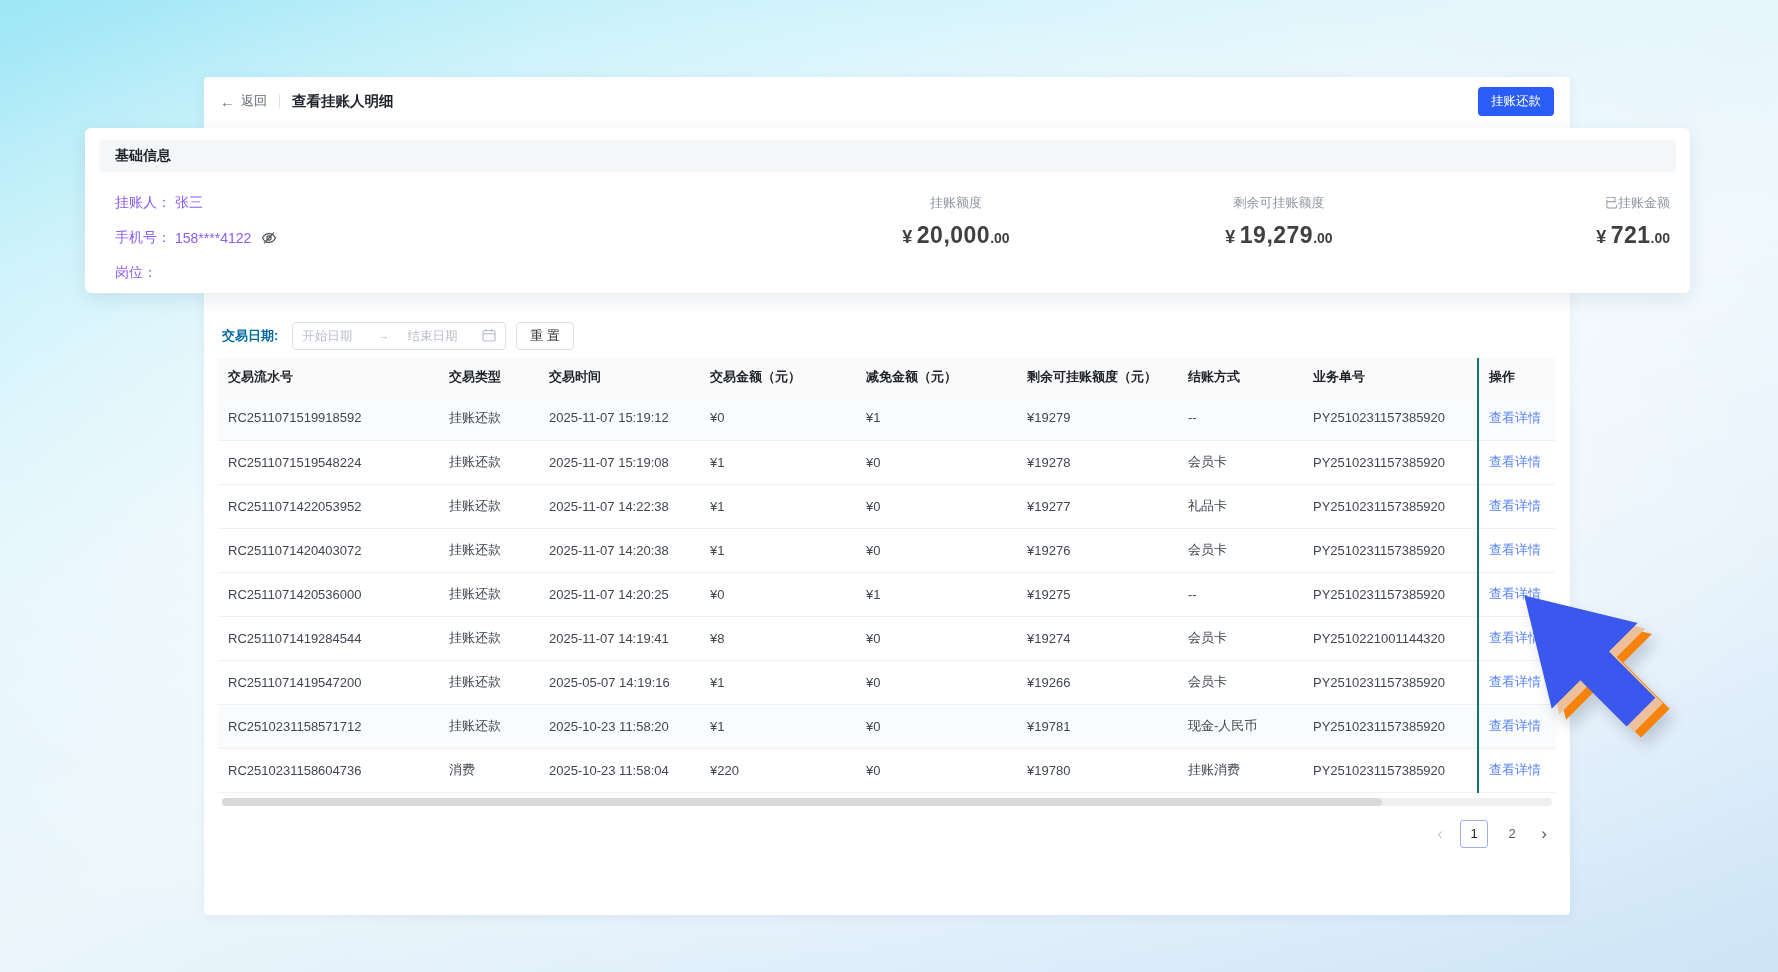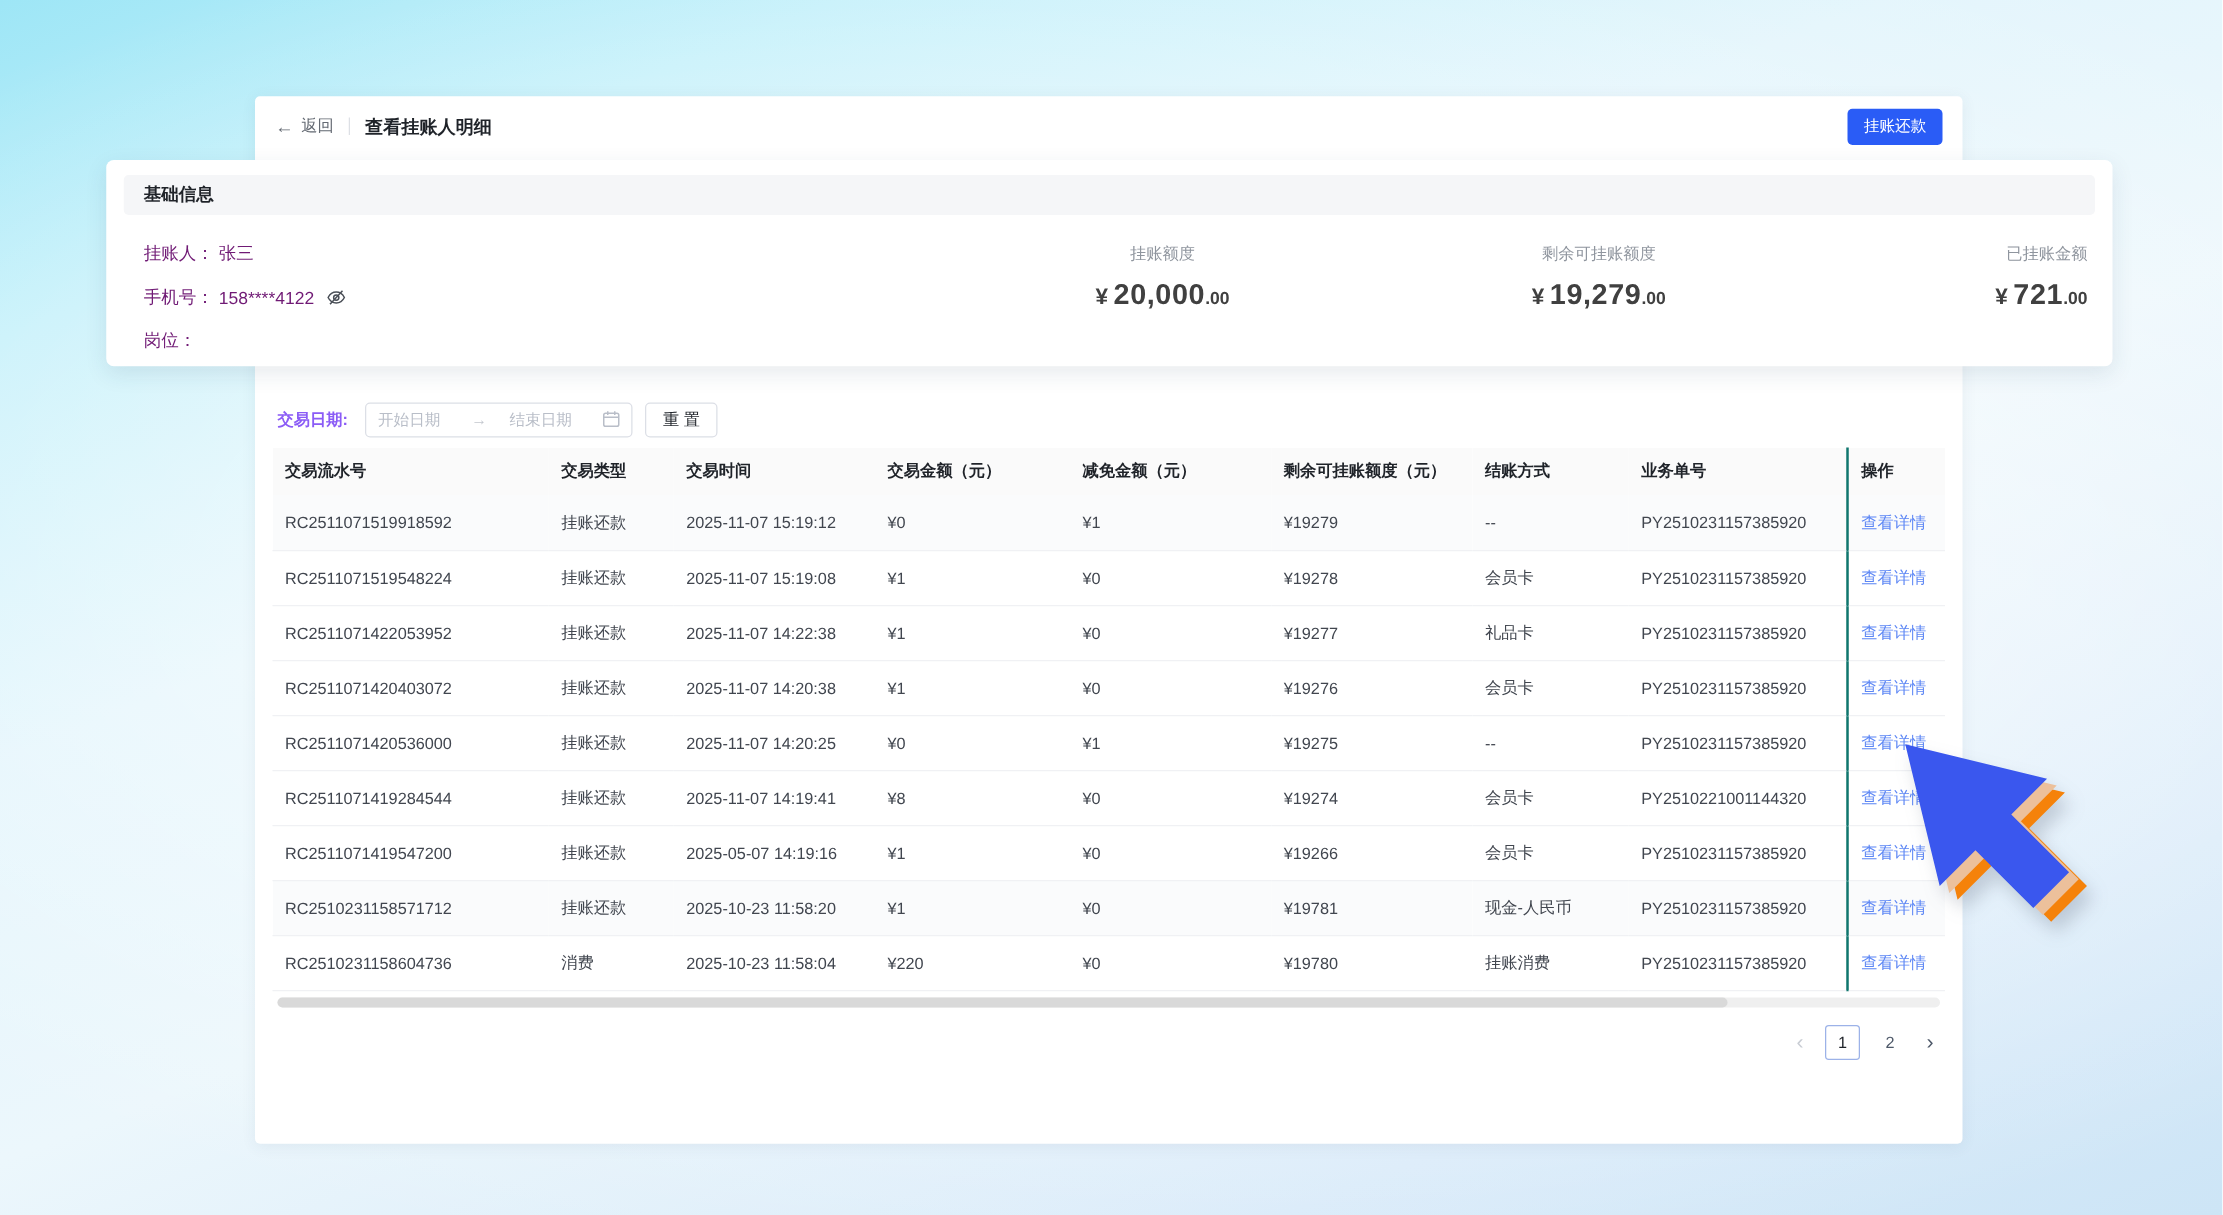--- a/index.html
+++ b/index.html
@@ -30,37 +30,37 @@
     position:absolute; left:85px; top:128px; width:1605px; height:165px; z-index:5;
     background:#fff; border-radius:6px; box-shadow:0 6px 18px rgba(31,56,88,.10);
     padding:12px 14px;
   }
   .info-card-titlebar {
     background:#f5f6f8; border-radius:4px; height:32px; display:flex; align-items:center;
     padding:0 16px; font-weight:bold; font-size:14px; color:#1f2329;
   }
   .info-fields {
     position:absolute; left:30px; top:68px; display:flex; flex-direction:column; gap:21px;
-    font-size:14px; color:#701a75;
+    font-size:14px; color:#8b5cf6;
   }
   .info-field { display:flex; align-items:center; gap:4px; height:14px; }
   .eye-icon { margin-left:6px; cursor:pointer; display:inline-flex; }
   .stat { position:absolute; top:66px; text-align:center; }
   .stat .stat-label { font-size:13px; color:#8f959e; }
   .stat .stat-value { margin-top:10px; color:#404040; font-weight:600; white-space:nowrap; }
   .stat .cur { font-size:18px; }
   .stat .int { font-size:23px; letter-spacing:.5px; }
   .stat .dec { font-size:14px; }
-  .stat-1 { left:745px; width:200px; }
+  .stat-1 { left:771px; width:200px; }
   .stat-2 { left:1084px; width:220px; }
   .stat-3 { right:20px; text-align:right; }
   
   .content { padding:197px 14px 0; }
   .filter-row { display:flex; align-items:center; gap:10px; height:28px; margin:0 0 8px 4px; }
-  .filter-label { font-size:13px; font-weight:bold; color:#8b5cf6; margin-right:4px; }
+  .filter-label { font-size:13px; font-weight:bold; color:#0369a1; margin-right:4px; }
   .date-range {
     width:214px; height:28px; border:1px solid #dcdfe6; border-radius:4px; background:#fff;
     display:flex; align-items:center; padding:0 9px; gap:18px; font-size:12.5px; color:#b9bec8; cursor:pointer;
   }
   .date-range .ph { flex:1; }
   .date-range .range-arrow { color:#c3c7ce; }
   .reset-btn {
     height:28px; border:1px solid #dcdfe6; background:#fff; border-radius:4px; cursor:pointer;
     font-size:13px; color:#1f2329; padding:0 13px; font-family:inherit;
   }

